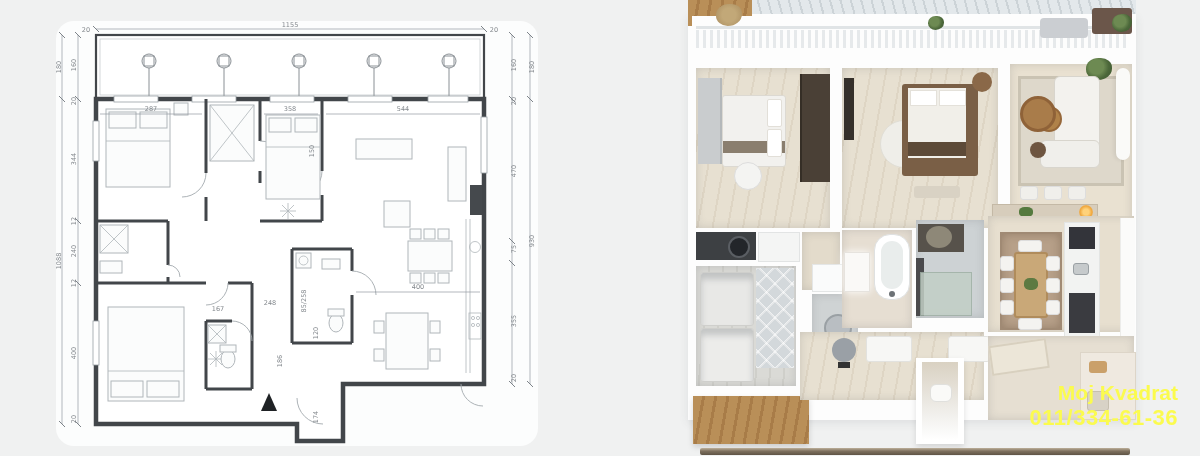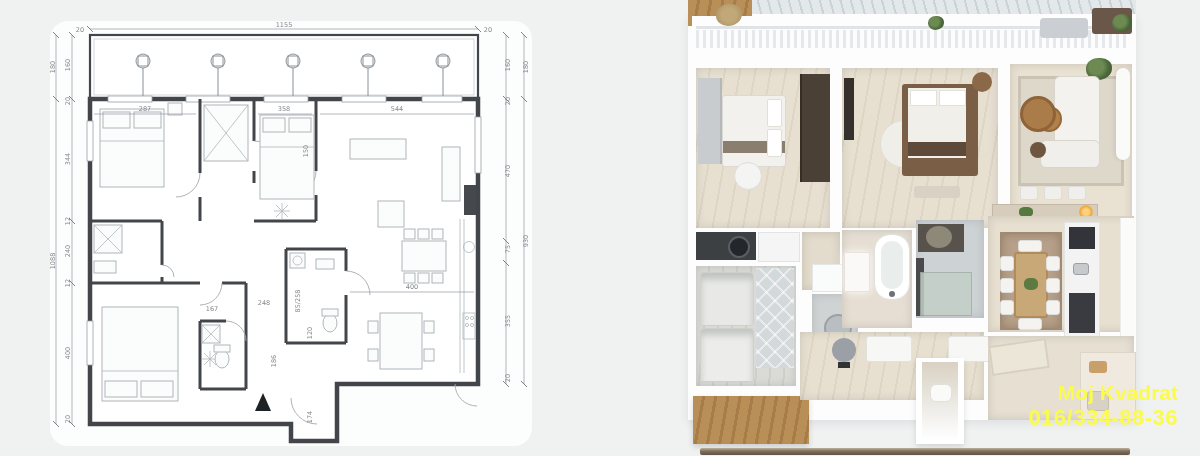--- a/index.html
+++ b/index.html
@@ -4,21 +4,21 @@
 <style>
   html,body{margin:0;padding:0;}
   body{
     width:1200px;height:456px;position:relative;overflow:hidden;
     background:#f0f1f1;
     font-family:"DejaVu Sans",sans-serif;
   }
   .abs{position:absolute;}
   
   .plan-card{
-    left:50px;top:21px;width:482px;height:425px;
+    left:56px;top:21px;width:482px;height:425px;
     background:#fcfdfd;border-radius:18px;
   }
   .plan-svg{width:100%;height:100%;display:block;}
   .wall{stroke:#42464a;fill:none;}
   .wallfill{stroke:#42464a;fill:#ffffff;}
   .furn{stroke:#b0b6ba;fill:#fbfcfc;stroke-width:1;}
   .furnl{stroke:#b0b6ba;fill:none;stroke-width:0.8;}
   .dark{fill:#45494d;stroke:none;}
   .dim{stroke:#9096.9a;stroke:#9298a0;stroke-width:0.7;fill:none;}
   .tick{stroke:#7d8389;stroke-width:1;fill:none;}
@@ -376,14 +376,14 @@
       <div class="abs r3" style="left:8px;top:8px;width:18px;height:12px;background:#caa06a;"></div>
       <div class="abs r3" style="left:6px;top:38px;width:20px;height:18px;background:#d8d2c6;border:1px solid #c6bfb0;"></div>
     </div>
   </div>
 
   <div class="abs bottombar" style="left:12px;top:448px;width:430px;"></div>
 </div>
 
 <div class="abs watermark">
   <span class="wm1">Moj Kvadrat</span>
-  <span class="wm2">016/334-88-36</span>
+  <span class="wm2">011/334-61-36</span>
 </div>
 
 </body></html>

